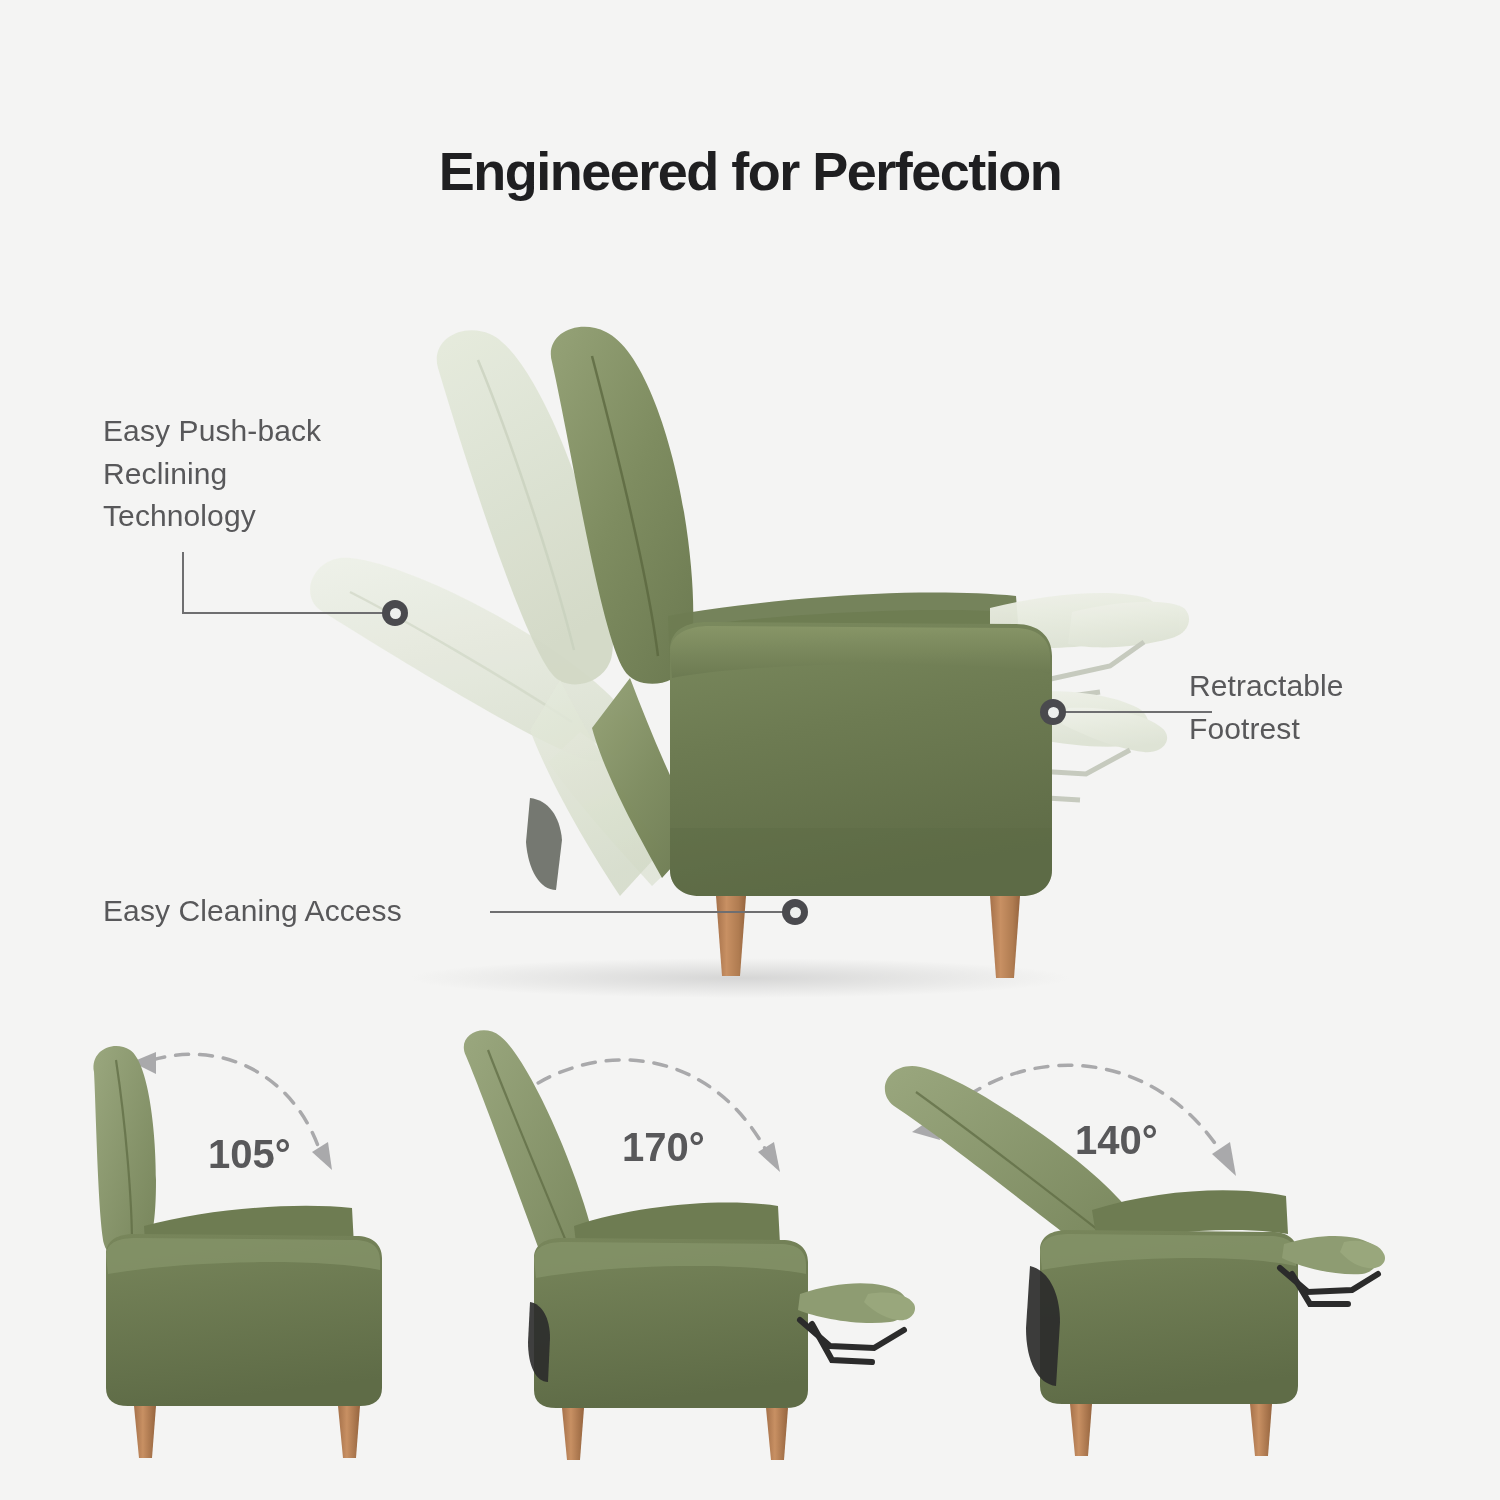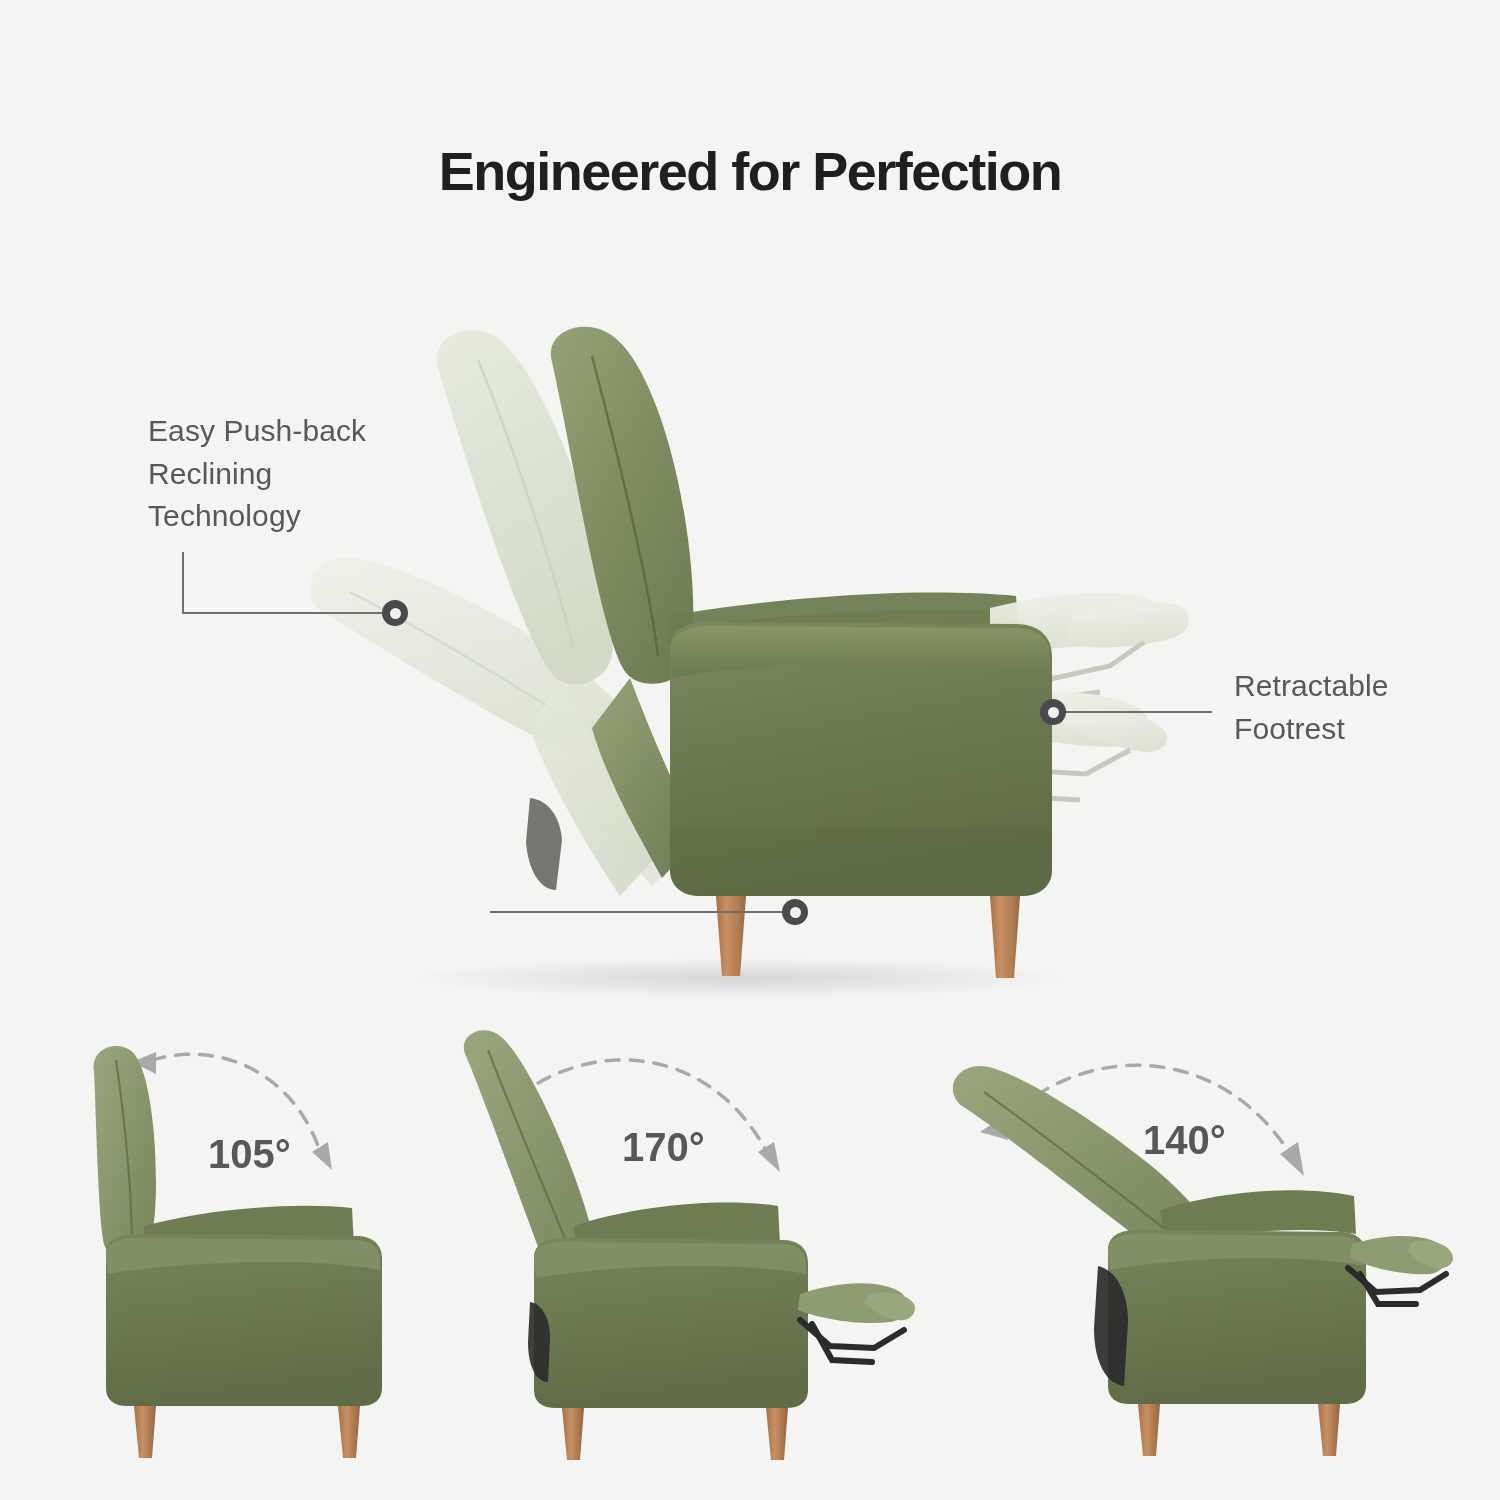--- a/index.html
+++ b/index.html
@@ -30,21 +30,20 @@
 
   
   .callout {
     position: absolute;
     font-size: 30px;
     line-height: 1.42;
     color: #58585a;
     font-weight: 400;
     letter-spacing: 0.1px;
     white-space: pre-line;
-    margin-left: 45px;
   }
   .callout-pushback { left: 103px; top: 410px; width: 330px; }
   .callout-footrest { left: 1189px; top: 665px; width: 260px; }
   .callout-cleaning { left: 103px; top: 890px; width: 420px; }
 
   
   .leader { position: absolute; background: #6e6e70; }
   .leader-v { width: 2px; }
   .leader-h { height: 2px; }
 
@@ -63,21 +62,21 @@
   }
 
   
   .hero-art { position: absolute; left: 200px; top: 330px; width: 1120px; height: 690px; }
   .panel-art { position: absolute; width: 100%; height: 100%; left: 0; top: 0; }
 
   
   .angle-panel { position: absolute; width: 440px; height: 430px; top: 1030px; }
   .panel-1 { left: 60px; }
   .panel-2 { left: 470px; }
-  .panel-3 { left: 988px; text-align: right; }
+  .panel-3 { left: 920px; text-align: right; }
 
   .angle-label {
     position: absolute;
     font-size: 40px;
     font-weight: 700;
     color: #58585a;
     letter-spacing: 0px;
     z-index: 5;
   }
   .angle-label-1 { left: 148px; top: 102px; }
@@ -212,20 +211,21 @@
 Technology</div>
   <div class="leader leader-v" style="left:182px; top:552px; height:62px;"></div>
   <div class="leader leader-h" style="left:182px; top:612px; width:212px;"></div>
   <div class="dot" style="left:382px; top:600px;"></div>
 
   <div class="callout callout-footrest">Retractable
 Footrest</div>
   <div class="leader leader-h" style="left:1062px; top:711px; width:150px;"></div>
   <div class="dot" style="left:1040px; top:699px;"></div>
 
+  <div class="callout callout-cleaning">Easy Cleaning Access</div>
   <div class="leader leader-h" style="left:490px; top:911px; width:300px;"></div>
   <div class="dot" style="left:782px; top:899px;"></div>
 
   <div class="angle-panel panel-1">
     <div class="angle-label angle-label-1">105°</div>
     <svg class="panel-art" viewBox="0 0 440 430" xmlns="http://www.w3.org/2000/svg">
       <defs>
         <linearGradient id="p1Body" x1="0" y1="0" x2="0.2" y2="1">
           <stop offset="0%" stop-color="#78865b"></stop>
           <stop offset="100%" stop-color="#5f6c47"></stop>

